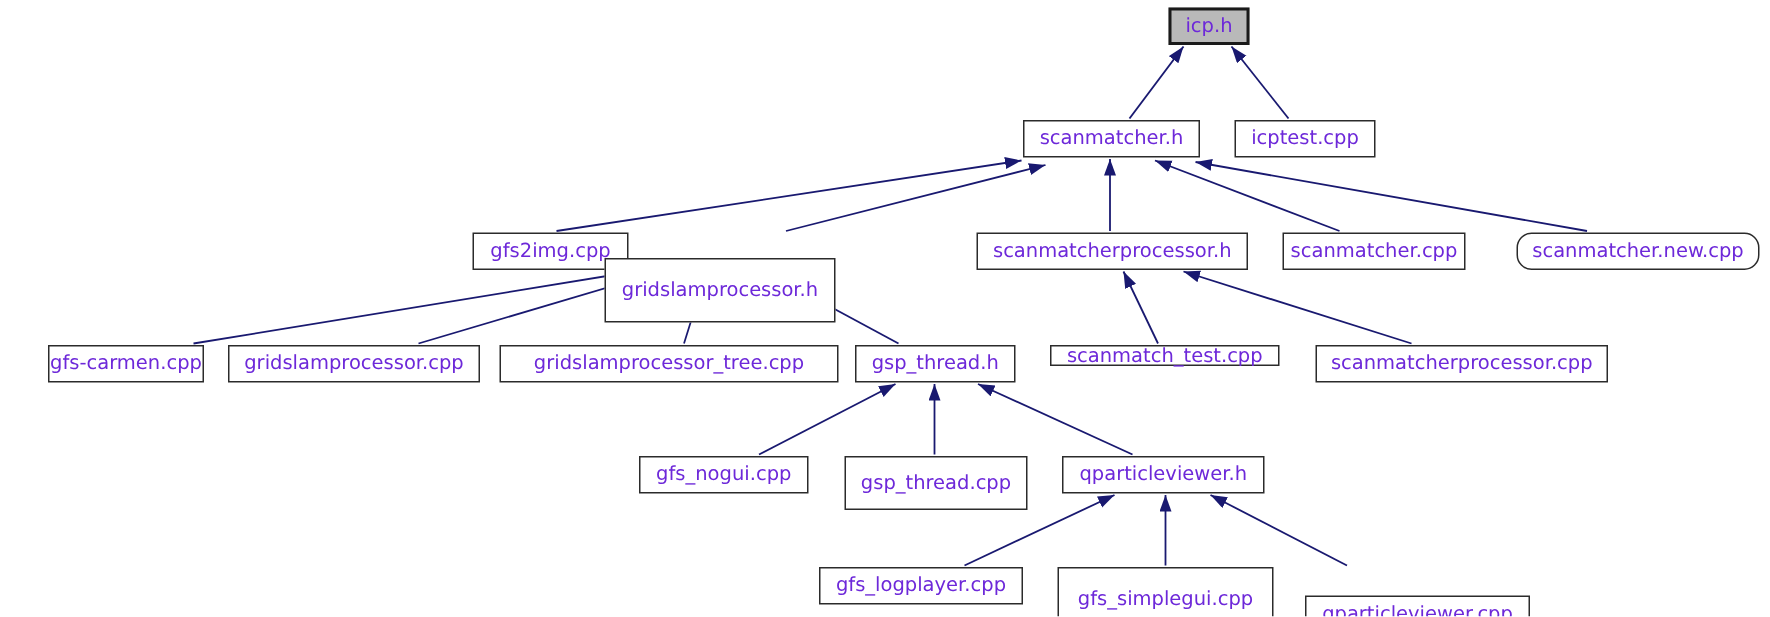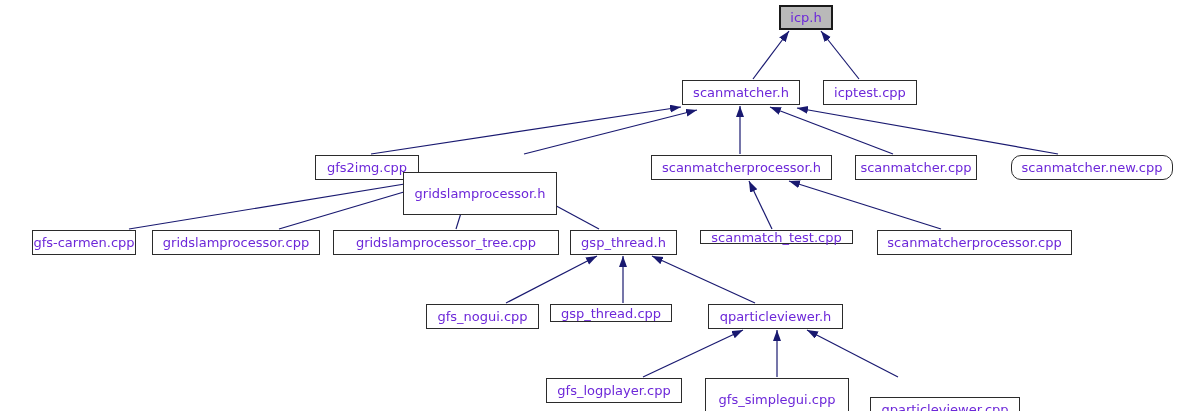--- a/index.html
+++ b/index.html
@@ -82,19 +82,19 @@
       <div class="node" style="left: 651px; top: 155px; width: 181px; height: 25px;">scanmatcherprocessor.h</div>
       <div class="node" style="left: 855px; top: 155px; width: 122px; height: 25px;">scanmatcher.cpp</div>
       <div class="node" style="left: 1011px; top: 155px; width: 162px; height: 25px; border-radius: 10px;">scanmatcher.new.cpp</div>
       <div class="node" style="left: 0; top: 230px; width: 104px; height: 25px; margin-left: 32px;">gfs-carmen.cpp</div>
       <div class="node" style="left: 152px; top: 230px; width: 168px; height: 25px;">gridslamprocessor.cpp</div>
       <div class="node" style="left: 333px; top: 230px; width: 226px; height: 25px;">gridslamprocessor_tree.cpp</div>
       <div class="node" style="left: 570px; top: 230px; width: 107px; height: 25px;">gsp_thread.h</div>
       <div class="node" style="left: 700px; top: 230px; width: 153px; height: 14px;">scanmatch_test.cpp</div>
       <div class="node" style="left: 877px; top: 230px; width: 195px; height: 25px;">scanmatcherprocessor.cpp</div>
       <div class="node" style="left: 426px; top: 304px; width: 113px; height: 25px;">gfs_nogui.cpp</div>
-      <div class="node" style="left: 550px; top: 304px; width: 122px; height: 18px;">gsp_thread.cpp</div>
+      <div class="node" style="left: 563px; top: 304px; width: 122px; height: 36px;">gsp_thread.cpp</div>
       <div class="node" style="left: 708px; top: 304px; width: 135px; height: 25px;">qparticleviewer.h</div>
       <div class="node" style="left: 546px; top: 378px; width: 136px; height: 25px;">gfs_logplayer.cpp</div>
       <div class="node" style="left: 705px; top: 378px; width: 144px; height: 42px;">gfs_simplegui.cpp</div>
       <div class="node" style="left: 870px; top: 397px; width: 150px; height: 25px;">qparticleviewer.cpp</div>
     </div>
 </div>
 
 </body></html>

